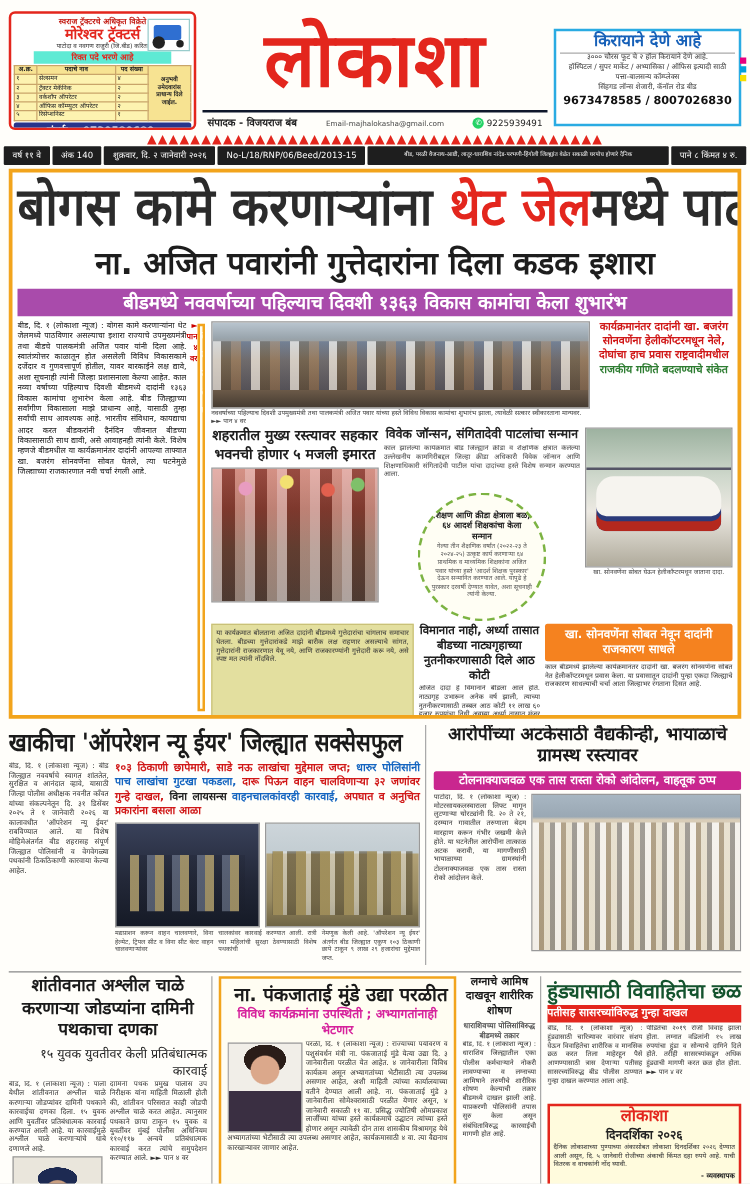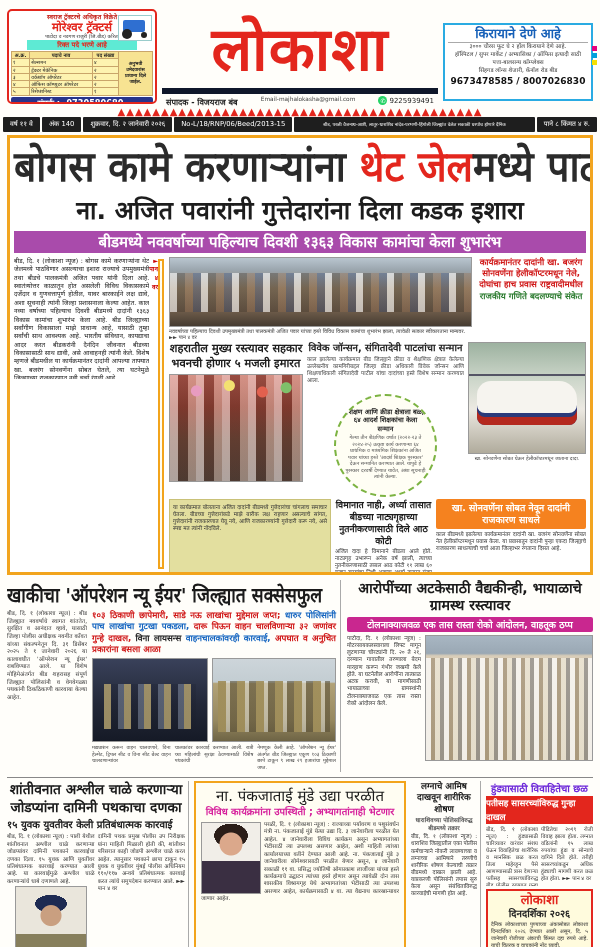--- a/index.html
+++ b/index.html
@@ -17,21 +17,21 @@
 .al-table td,.al-table th{border:1px solid #c9a56a;padding:0 1px;text-align:left}
 .al-table th{background:#f7e392;font-weight:bold;text-align:center}
 .al-note{background:#fdf3b0;font-size:4.8px;width:34px;text-align:center;vertical-align:middle}
 .al-contact{background:#27348b;color:#fff;font-size:8.2px;font-weight:bold;line-height:12px;margin-top:1px;border-radius:2px}
 .tractor{position:absolute;right:3px;top:4px;width:34px;height:26px;background:#fff;border:1px solid #9cc}
 .tractor i{position:absolute;left:4px;top:4px;width:22px;height:12px;background:#2f6fd1;border-radius:2px}
 .tractor u{position:absolute;left:3px;bottom:1px;width:10px;height:10px;background:#222;border-radius:50%}
 .tractor s{position:absolute;right:4px;bottom:2px;width:6px;height:6px;background:#222;border-radius:50%}
 .masthead{flex:1;text-align:center;position:relative;padding-top:2px}
 .mast-title{color:#e3261d;font-size:60px;font-weight:bold;line-height:76px;letter-spacing:1px}
-.mast-row{display:flex;justify-content:space-between;align-items:flex-start;padding:2px 4px 0;border-top:6px solid #0f172a;margin-top:1px}
+.mast-row{display:flex;justify-content:space-between;align-items:flex-end;padding:2px 4px 0;border-top:2px solid #0f172a;margin-top:1px}
 .mast-editor{font-size:8px;font-weight:bold;color:#222}
 .mast-email{font-size:5.8px;color:#444}
 .mast-wa{font-size:7px;color:#222;display:flex;align-items:center;gap:2px}
 .wa-ic{display:inline-block;width:9px;height:9px;border-radius:50%;background:#25d366;color:#fff;font-size:6px;line-height:9px;text-align:center}
 .ad-right{width:150px;border:2.5px solid #2aabe2;background:#fff;text-align:center;padding:2px 3px;margin-top:14px;height:78px}
 .ar-title{color:#1660b8;font-size:13px;font-weight:bold;line-height:1.1;border-bottom:1px solid #aaa;padding-bottom:1px}
 .ar-line{font-size:5.8px;color:#333;line-height:1.35}
 .ar-phones{font-size:9px;font-weight:bold;color:#111;margin-top:1px}
 .regmarks{position:absolute;right:2px;top:46px;width:6px}
 .regmarks b{display:block;width:5px;height:5px;margin-bottom:2px}
@@ -119,44 +119,44 @@
 .rasta-band{background:#c9278f;color:#fff;font-size:9.3px;font-weight:bold;text-align:center;line-height:15px;margin-top:2px;border-radius:2px}
 .rasta-wrap{display:flex;gap:4px;margin-top:3px}
 .rasta-body{width:74px;font-size:5.6px;line-height:1.3;text-align:justify;height:128px;overflow:hidden;color:#333}
 .photo5{flex:1;height:126px;background:linear-gradient(180deg,#a8b6c2 0%,#9aa8b4 14%,#d9cdb8 16%,#cabb9f 100%)}
 .photo5::before{content:"";position:absolute;left:0;top:18%;width:100%;height:82%;
  background:repeating-linear-gradient(90deg,rgba(255,255,255,.75) 0 5px,rgba(120,100,70,.4) 5px 9px,rgba(240,235,220,.7) 9px 14px,rgba(60,70,90,.35) 14px 18px)}
 
 .bottom-row{display:flex;gap:5px;margin:5px 7px 0;height:180px;border-top:1.5px solid #888;padding-top:3px}
 .colA{width:182px;border-right:1px solid #aaa;padding-right:3px}
 .sha-head{font-size:13.8px;font-weight:bold;text-align:center;line-height:1.28;color:#1a1a1a}
-.sha-sub{font-size:10px;font-weight:bold;text-align:left;margin-top:1px;color:#222}
+.sha-sub{font-size:10px;font-weight:normal;text-align:right;margin-top:1px;color:#222}
 .sha-cols{display:flex;gap:3px;margin-top:2px}
 .sha-c{flex:1;font-size:5.7px;line-height:1.3;text-align:justify;color:#333;overflow:hidden;height:126px}
 .photo6{width:72px;height:86px;margin:1px auto;background:
  radial-gradient(circle at 50% 34%,#c99f80 10px,transparent 11px),
  radial-gradient(ellipse 16px 9px at 50% 20%,#1d2a52 98%,transparent),
  linear-gradient(180deg,transparent 56%,#877f5c 56%),
  #eae6dc}
 .colB{width:212px;border:2px solid #f2a41c;background:#fffdf2;padding:2px 5px 6px;position:relative}
 .colB::after{content:"";position:absolute;left:4px;right:4px;bottom:2px;height:3px;background:#f5a623}
-.pan-head{font-size:15px;font-weight:normal;text-align:center;color:#1a1a1a;white-space:nowrap}
+.pan-head{font-size:15px;font-weight:bold;text-align:right;color:#1a1a1a;white-space:nowrap}
 .pan-sub{color:#d6219c;font-size:9.8px;font-weight:bold;text-align:center;line-height:1.3;margin-top:1px}
 .pan-body{font-size:5.7px;line-height:1.31;text-align:justify;margin-top:2px;color:#333;height:118px;overflow:hidden}
 .photo7{float:left;width:60px;height:72px;margin:1px 3px 1px 0;background:
  radial-gradient(circle at 50% 30%,#dba88b 11px,transparent 12px),
  radial-gradient(ellipse 17px 12px at 50% 18%,#2a1d18 98%,transparent),
  linear-gradient(180deg,transparent 54%,#3a2f42 54%),
  #f1eee8}
 .colC{width:70px;border-right:1px solid #aaa;padding-right:3px}
 .lag-head{font-size:8.8px;font-weight:bold;text-align:center;line-height:1.3;color:#1a1a1a}
 .lag-sub{font-size:6px;font-weight:bold;text-align:center;color:#555;margin:1px 0}
 .lag-body{font-size:5.5px;line-height:1.3;text-align:justify;color:#333;height:138px;overflow:hidden}
 .colD{flex:1}
-.hun-head{font-size:10px;font-weight:bold;text-align:center;color:#6d28d9;white-space:nowrap}
+.hun-head{font-size:16px;font-weight:bold;text-align:center;color:#14532d;white-space:nowrap}
 .hun-band{background:#e3261d;color:#fff;font-size:8.6px;font-weight:bold;line-height:14px;margin-top:1px}
 .hun-cols{display:flex;gap:3px;margin-top:2px}
 .hun-cols div{flex:1;font-size:5.4px;line-height:1.3;text-align:justify;color:#333;height:60px;overflow:hidden}
 .cal-box{border:2px solid #e3261d;background:#fffbdd;margin-top:3px;text-align:center;padding:2px 3px;height:82px;overflow:hidden}
 .cal-title{color:#e3261d;font-size:13px;font-weight:bold;line-height:1.1}
 .cal-sub{font-size:9.8px;font-weight:bold;color:#222}
 .cal-body{font-size:5.2px;line-height:1.32;text-align:justify;margin-top:1px;color:#333}
 .cal-sign{font-size:5.6px;font-weight:bold;text-align:right;color:#222}
 </style>
 </head>

